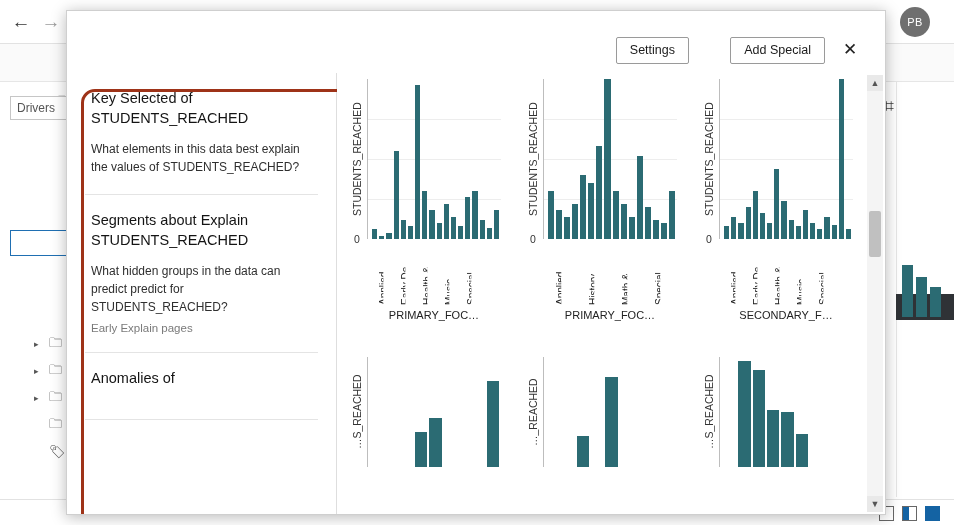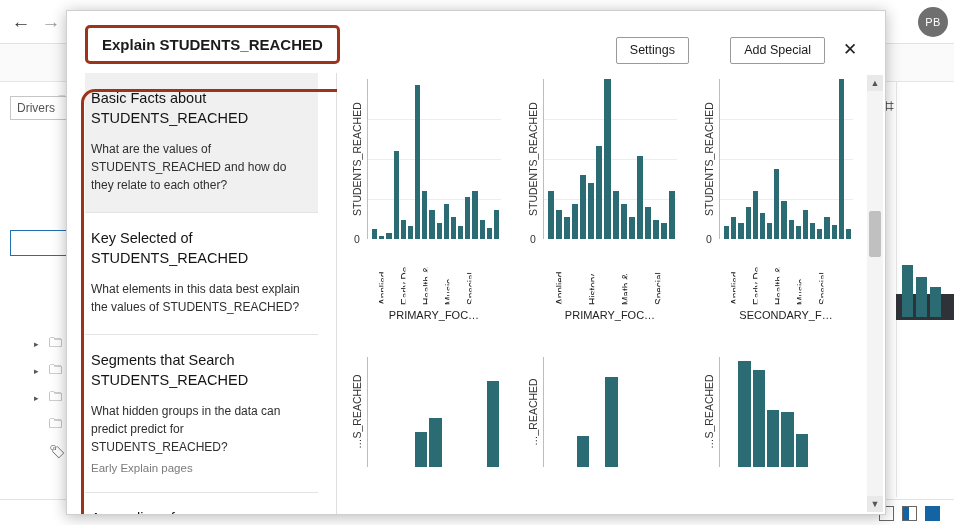--- a/index.html
+++ b/index.html
@@ -21,21 +21,21 @@
   }
   .bg-back {
     position:absolute; left:8px; top:10px; width:26px; height:24px;
     color:#333; font-size:19px; text-align:center; line-height:24px;
   }
   .bg-fwd {
     position:absolute; left:38px; top:10px; width:26px; height:24px;
     color:#9a9a9a; font-size:19px; text-align:center; line-height:24px;
   }
   .bg-avatar {
-    position:absolute; right:6px; top:7px; width:30px; height:30px;
+    position:absolute; right:24px; top:7px; width:30px; height:30px;
     border-radius:50%; background:#6f6f6f; color:#fff;
     font-size:11px; text-align:center; line-height:30px; letter-spacing:.5px;
   }
   .bg-strip {
     position:absolute; left:0; top:44px; width:954px; height:38px;
     background:#fafafa; border-bottom:1px solid #e6e6e6;
   }
   .bg-icon { position:absolute; color:#3c3c3c; font-size:18px; }
   .bg-db   { left:16px;  top:52px; }
   .bg-chart2{ left:52px; top:52px; }
@@ -234,41 +234,36 @@
       <span class="bg-sq"></span>
       <span class="bg-sq half"></span>
       <span class="bg-sq filled"></span>
     </div>
   </div>
 </div>
 
 <div id="explain-dialog">
 
   <div class="dlg-header">
-    <div class="dlg-title-box">Explain STUDENTS_REACHED</div>
     <button class="dlg-btn" id="btn-settings">Settings</button>
     <button class="dlg-btn" id="btn-add-selected">Add Special</button>
     <div class="dlg-close">✕</div>
   </div>
 
   <div class="dlg-left">
     <div class="left-scroll">
 
-      <div class="exp-card active">
-        <h3>Basic Facts about STUDENTS_REACHED</h3>
-        <p>What are the values of STUDENTS_REACHED and how do they relate to each other?</p>
-      </div>
 
       <div class="exp-card">
         <h3>Key Selected of STUDENTS_REACHED</h3>
         <p>What elements in this data best explain the values of STUDENTS_REACHED?</p>
       </div>
 
       <div class="exp-card">
-        <h3>Segments that Search STUDENTS_REACHED</h3>
+        <h3>Segments about Explain STUDENTS_REACHED</h3>
         <p>What hidden groups in the data can predict predict for STUDENTS_REACHED?</p>
         <div class="about-link">Early Explain pages</div>
       </div>
 
       <div class="exp-card">
         <h3>Anomalies of</h3>
       </div>
 
     </div>
     <div class="left-outline"></div>

